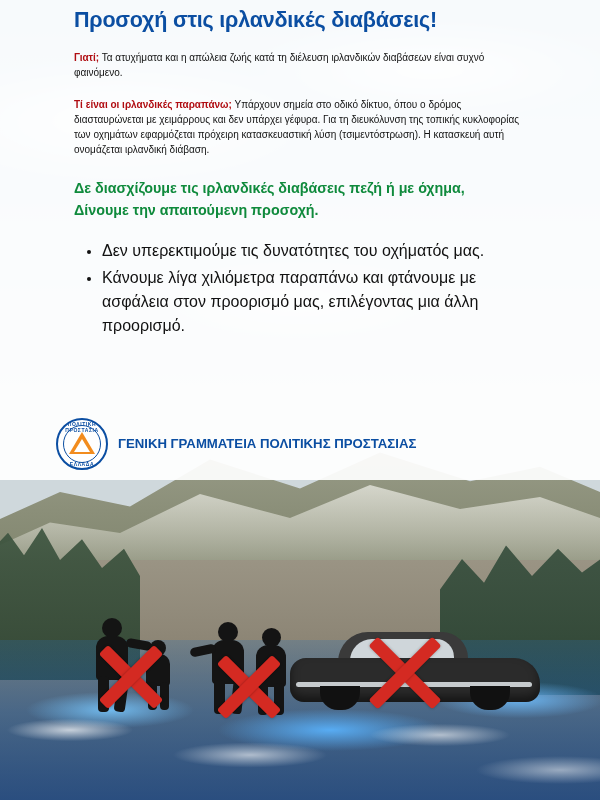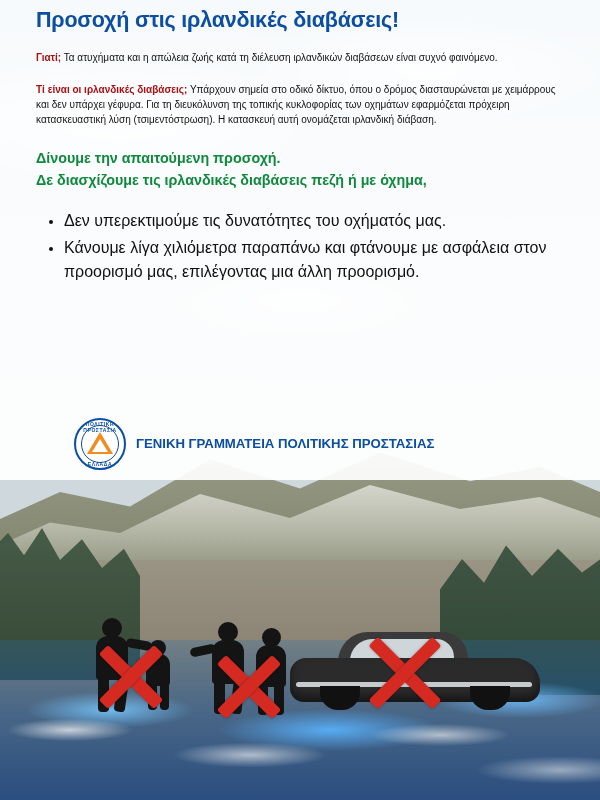--- a/index.html
+++ b/index.html
@@ -64,21 +64,21 @@
       radial-gradient(ellipse 90px 16px at 70px 30px, rgba(255,255,255,0.7), rgba(255,255,255,0) 70%),
       radial-gradient(ellipse 110px 18px at 250px 55px, rgba(255,255,255,0.6), rgba(255,255,255,0) 70%),
       radial-gradient(ellipse 100px 16px at 440px 35px, rgba(255,255,255,0.6), rgba(255,255,255,0) 70%),
       radial-gradient(ellipse 120px 20px at 560px 70px, rgba(255,255,255,0.5), rgba(255,255,255,0) 70%);
   }
 
   
   .text-panel {
     position: absolute; left: 0; top: 0; width: 600px; height: 480px;
     background: rgba(255,255,255,0.93);
-    padding: 0 36px;
+    padding: 0 74px;
   }
   .title {
     color: #0b4ea2;
     font-size: 21.5px;
     font-weight: bold;
     padding-top: 8px;
     letter-spacing: -0.2px;
   }
   .para { margin-top: 17px; font-size: 10px; color: #111; line-height: 1.5; }
   .lead { color: #b00d12; font-weight: bold; }
@@ -88,21 +88,21 @@
     font-weight: bold;
     font-size: 14.3px;
     line-height: 1.55;
   }
   .bullets { margin-top: 18px; font-size: 16px; color: #111; line-height: 1.5; }
   .bullets li { margin-left: 28px; margin-bottom: 3px; }
   .bullets li::marker { font-size: 14px; }
 
   
   .logo-row {
-    position: absolute; left: 74px; top: 418px;
+    position: absolute; left: 56px; top: 418px;
     display: flex; align-items: center; gap: 10px;
   }
   .logo-mark { position: relative; width: 52px; height: 52px; }
   .logo-ring {
     position: absolute; inset: 0;
     border-radius: 50%;
     border: 2px solid #0b4ea2;
     background: #fff;
   }
   .logo-ring-inner {
@@ -191,26 +191,26 @@
 
   <div class="text-panel">
 
     <div class="title">Προσοχή στις ιρλανδικές διαβάσεις!</div>
 
     <p class="para">
       <span class="lead">Γιατί;</span><span> Τα ατυχήματα και η απώλεια ζωής κατά τη διέλευση ιρλανδικών διαβάσεων είναι συχνό φαινόμενο.</span>
     </p>
 
     <p class="para">
-      <span class="lead">Τί είναι οι ιρλανδικές διαβάσεις;</span><span> Υπάρχουν σημεία στο οδικό δίκτυο, όπου ο δρόμος διασταυρώνεται με χειμάρρους και δεν υπάρχει γέφυρα. Για τη διευκόλυνση της τοπικής κυκλοφορίας των οχημάτων εφαρμόζεται πρόχειρη κατασκευαστική λύση (τσιμεντόστρωση). Η κατασκευή αυτή ονομάζεται ιρλανδική διάβαση.</span>
+      <span class="lead">Τί είναι οι ιρλανδικές παραπάνω;</span><span> Υπάρχουν σημεία στο οδικό δίκτυο, όπου ο δρόμος διασταυρώνεται με χειμάρρους και δεν υπάρχει γέφυρα. Για τη διευκόλυνση της τοπικής κυκλοφορίας των οχημάτων εφαρμόζεται πρόχειρη κατασκευαστική λύση (τσιμεντόστρωση). Η κατασκευή αυτή ονομάζεται ιρλανδική διάβαση.</span>
     </p>
 
     <div class="green-block">
+      <div>Δε διασχίζουμε τις ιρλανδικές διαβάσεις πεζή ή με όχημα,</div>
       <div>Δίνουμε την απαιτούμενη προσοχή.</div>
-      <div>Δε διασχίζουμε τις ιρλανδικές διαβάσεις πεζή ή με όχημα,</div>
     </div>
 
     <ul class="bullets">
       <li>Δεν υπερεκτιμούμε τις δυνατότητες του οχήματός μας.</li>
       <li>Κάνουμε λίγα χιλιόμετρα παραπάνω και φτάνουμε με ασφάλεια στον προορισμό μας, επιλέγοντας μια άλλη προορισμό.</li>
     </ul>
   </div>
 
   <div class="logo-row">
     <div class="logo-mark">

